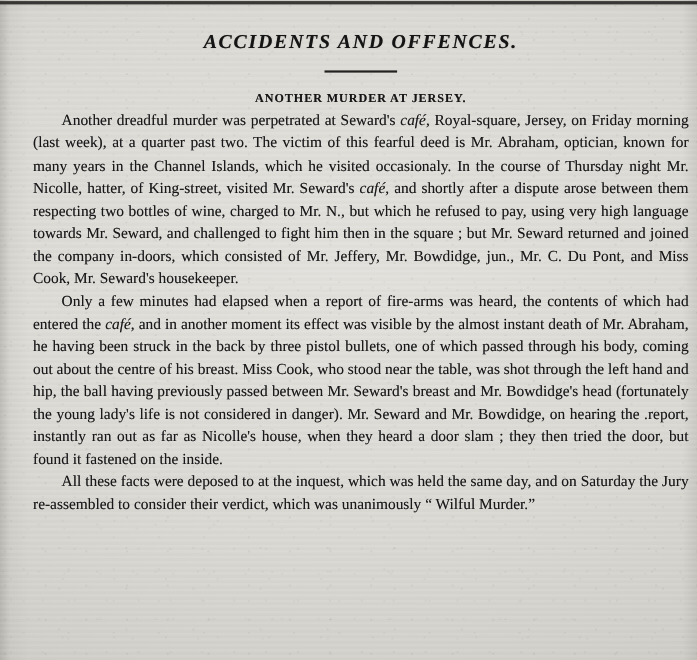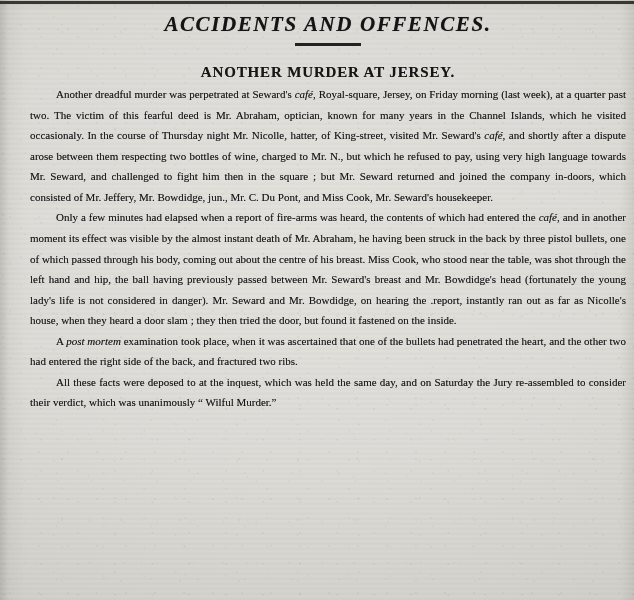--- a/index.html
+++ b/index.html
@@ -71,55 +71,55 @@
     left: 0;
     width: 634px;
     height: 3px;
     background: #2b2a28;
     opacity: .92;
     z-index: 4;
   }
 
   
   .section-head {
-    margin: 0;
+    margin: 16px;
     padding-top: 13px;
     text-align: center;
     font-style: italic;
     font-weight: bold;
-    font-size: 21px;
+    font-size: 18px;
     letter-spacing: 1.6px;
     line-height: 1.05;
     color: #141414;
     text-shadow: 0 0 .7px rgba(20,20,20,.55);
   }
   .head-rule {
     width: 66px;
     height: 2.6px;
     background: #232220;
     margin: 8px auto 6px auto;
     border: 0;
   }
   .sub-head {
     margin: 18px 0 4px 0;
     text-align: center;
     font-weight: bold;
-    font-size: 15px;
+    font-size: 11px;
     letter-spacing: .85px;
     line-height: 1.1;
     color: #161616;
     text-shadow: 0 0 .6px rgba(20,20,20,.5);
   }
 
   
   .article p {
     margin: 0;
     text-align: justify;
     text-justify: inter-word;
-    font-size: 11px;
+    font-size: 14px;
     line-height: 20.55px;
     text-indent: 26px;
     color: #18181a;
     text-shadow: 0 0 .55px rgba(25,25,25,.5);
     -webkit-font-smoothing: none;
   }
   .article p em {
     font-style: italic;
   }
 
@@ -152,20 +152,19 @@
 
     <h1 class="section-head">ACCIDENTS AND OFFENCES.</h1>
 
     <hr class="head-rule">
 
     <h2 class="sub-head">ANOTHER MURDER AT JERSEY.</h2>
 
     <div class="article" id="article-body">
         <p>Another dreadful murder was perpetrated at Seward's <em>café</em>, Royal-square, Jersey, on Friday morning (last week), at a quarter past two.  The victim of this fearful deed is Mr. Abraham, optician, known for many years in the Channel Islands, which he visited occasionaly.  In the course of Thursday night Mr. Nicolle, hatter, of King-street, visited Mr. Seward's <em>café</em>, and shortly after a dispute arose between them respecting two bottles of wine, charged to Mr. N., but which he refused to pay, using very high language towards Mr. Seward, and challenged to fight him then in the square ; but Mr. Seward returned and joined the company in-doors, which consisted of Mr. Jeffery, Mr. Bowdidge, jun., Mr. C. Du Pont, and Miss Cook, Mr. Seward's housekeeper.</p>
         <p>Only a few minutes had elapsed when a report of fire-arms was heard, the contents of which had entered the <em>café</em>, and in another moment its effect was visible by the almost instant death of Mr. Abraham, he having been struck in the back by three pistol bullets, one of which passed through his body, coming out about the centre of his breast.  Miss Cook, who stood near the table, was shot through the left hand and hip, the ball having previously passed between Mr. Seward's breast and Mr. Bowdidge's head (fortunately the young lady's life is not considered in danger).  Mr. Seward and Mr. Bowdidge, on hearing the .report, instantly ran out as far as Nicolle's house, when they heard a door slam ; they then tried the door, but found it fastened on the inside.</p>
-        <p>A <em>post mortem</em> examination took place, when it was ascertained that one of the bullets had penetrated the heart, and the other two had entered the right side of the back, and fractured two ribs.</p>
         <p>All these facts were deposed to at the inquest, which was held the same day, and on Saturday the Jury re-assembled to consider their verdict, which was unanimously “ Wilful Murder.”</p>
       </div>
 
   </div>
 
   <div class="cutoff">&nbsp;</div>
 </div>
 
 </body></html>

